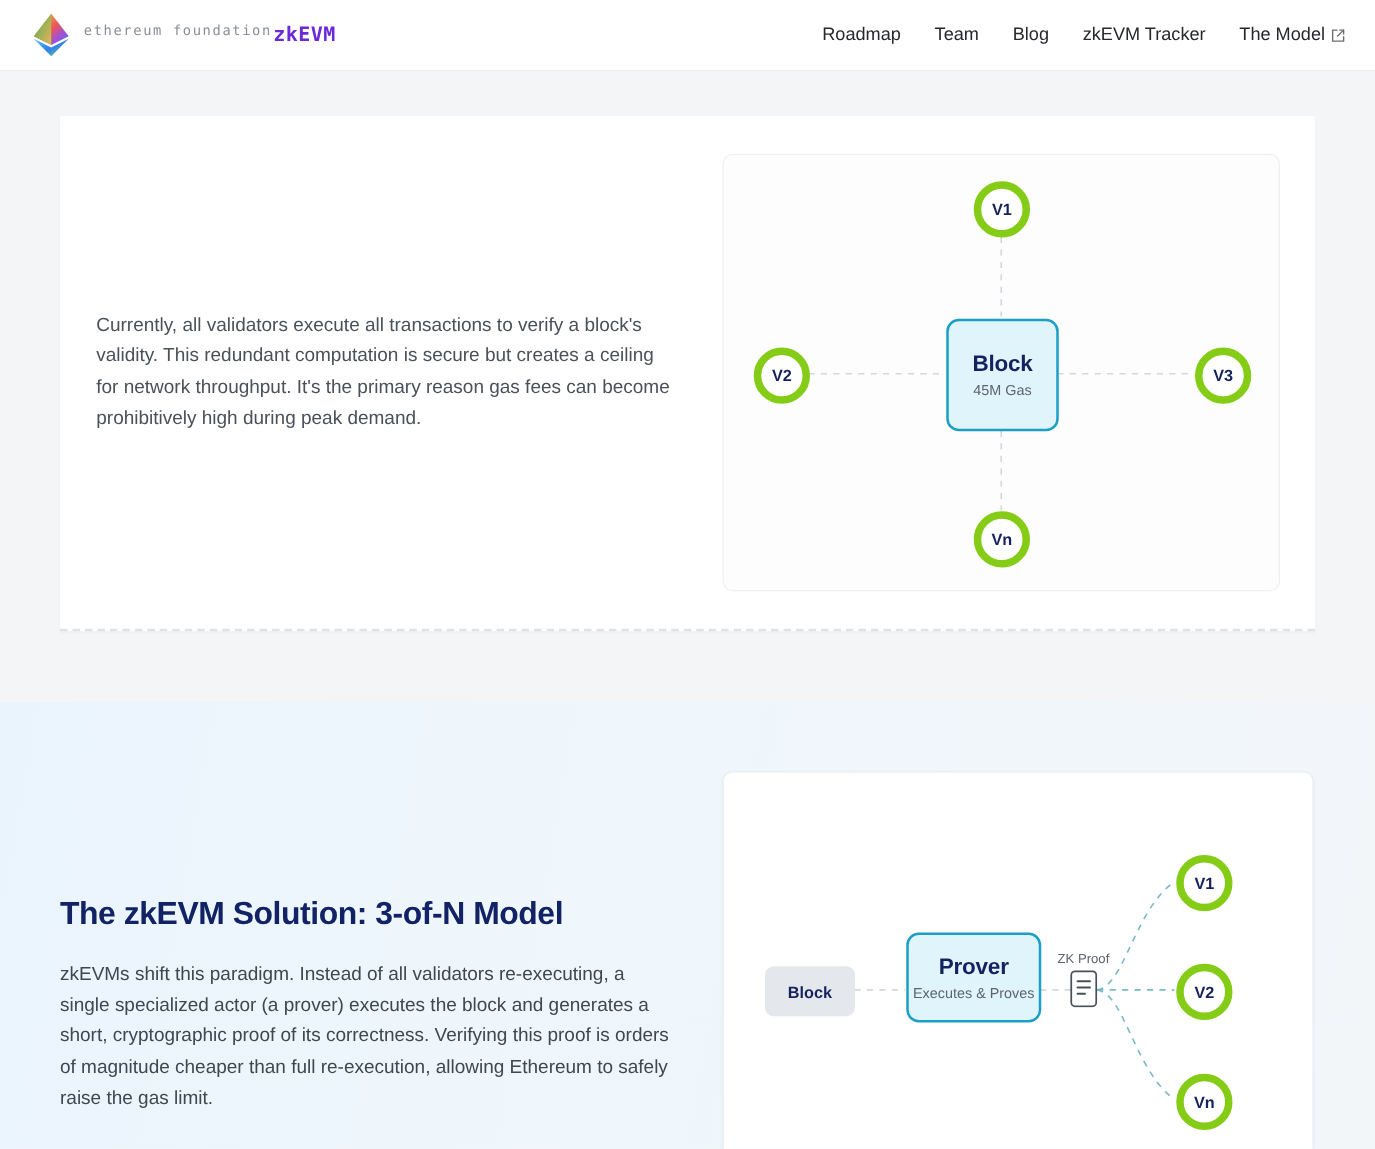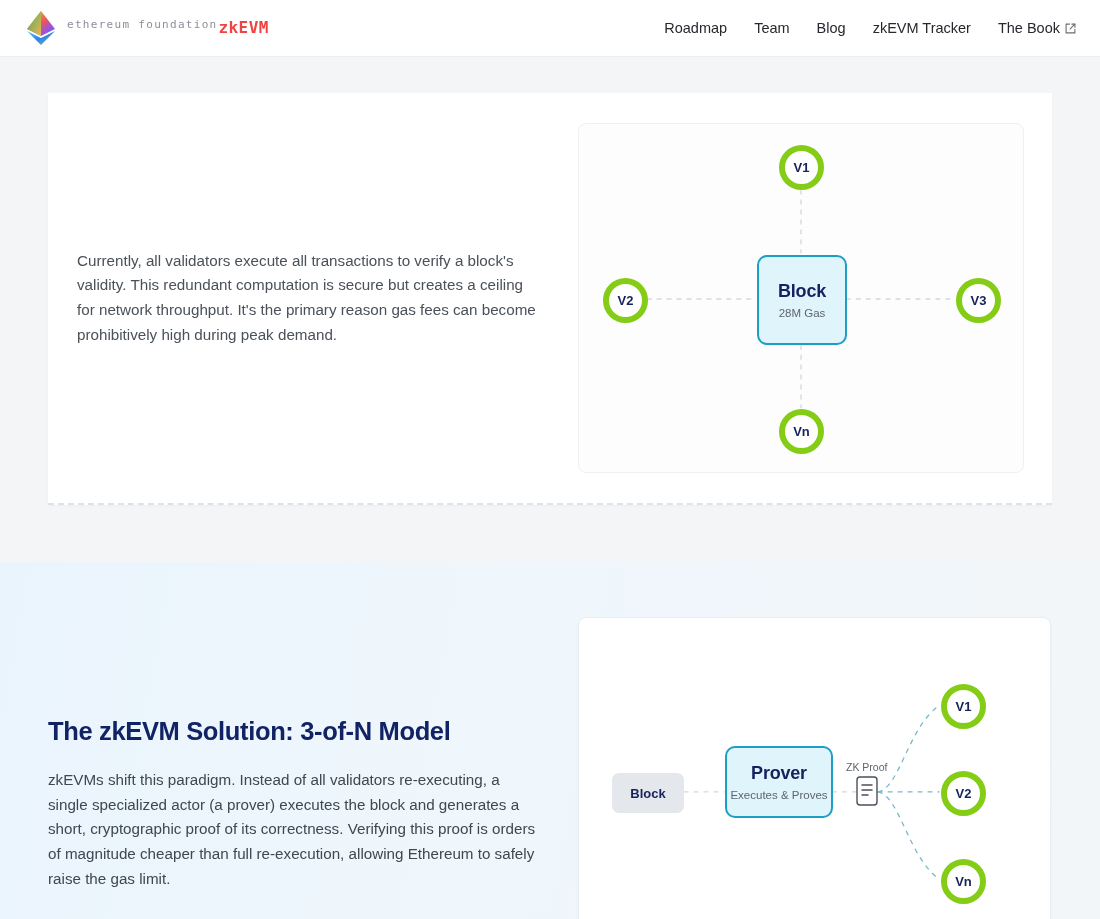--- a/index.html
+++ b/index.html
@@ -43,21 +43,21 @@
     letter-spacing: 1.3px;
     color: #8b8f97;
     line-height: 1.1;
   }
 
   .brand-name {
     font-family: "DejaVu Sans Mono", monospace;
     font-size: 16px;
     font-weight: bold;
     letter-spacing: 0.4px;
-    color: #ef4444;
+    color: #6d28d9;
     line-height: 1.1;
   }
 
   .main-nav { display: flex; align-items: center; gap: 27px; }
 
   .nav-link {
     font-size: 14.5px;
     color: #26282d;
     text-decoration: none;
     display: inline-flex;
@@ -269,21 +269,21 @@
     <a class="nav-link" href="#">
         <span>Team</span>
       </a>
     <a class="nav-link" href="#">
         <span>Blog</span>
       </a>
     <a class="nav-link" href="#">
         <span>zkEVM Tracker</span>
       </a>
     <a class="nav-link" href="#">
-      <span>The Book</span>
+      <span>The Model</span>
       <span>
         <svg class="ext-icon" viewBox="0 0 12 12" fill="none" stroke="#3a3d44" stroke-width="1.2" stroke-linecap="round" stroke-linejoin="round" xmlns="http://www.w3.org/2000/svg">
           <path d="M5 1.2H1.2v9.6h9.6V7"></path>
           <path d="M7.4 1.2h3.4v3.4"></path>
           <path d="M10.8 1.2 5.6 6.4"></path>
         </svg>
       </span>
     </a>
   </nav>
 </header>
@@ -317,21 +317,21 @@
       <div class="node-circle" style="left:377px; top:154px; width:45px; height:45px;">
         <span>V3</span>
       </div>
 
       <div class="node-circle" style="left:200px; top:285px; width:45px; height:45px;">
         <span>Vn</span>
       </div>
 
       <div class="block-node" style="left:178px; top:131px; width:90px; height:90px;">
         <span class="block-title">Block</span>
-        <span class="block-sub">28M Gas</span>
+        <span class="block-sub">45M Gas</span>
       </div>
 
     </div>
   </div>
 </section>
 
 <section class="section-new">
 
   <div class="copy-col-new">
     <h2>The zkEVM Solution: 3-of-N Model</h2>

